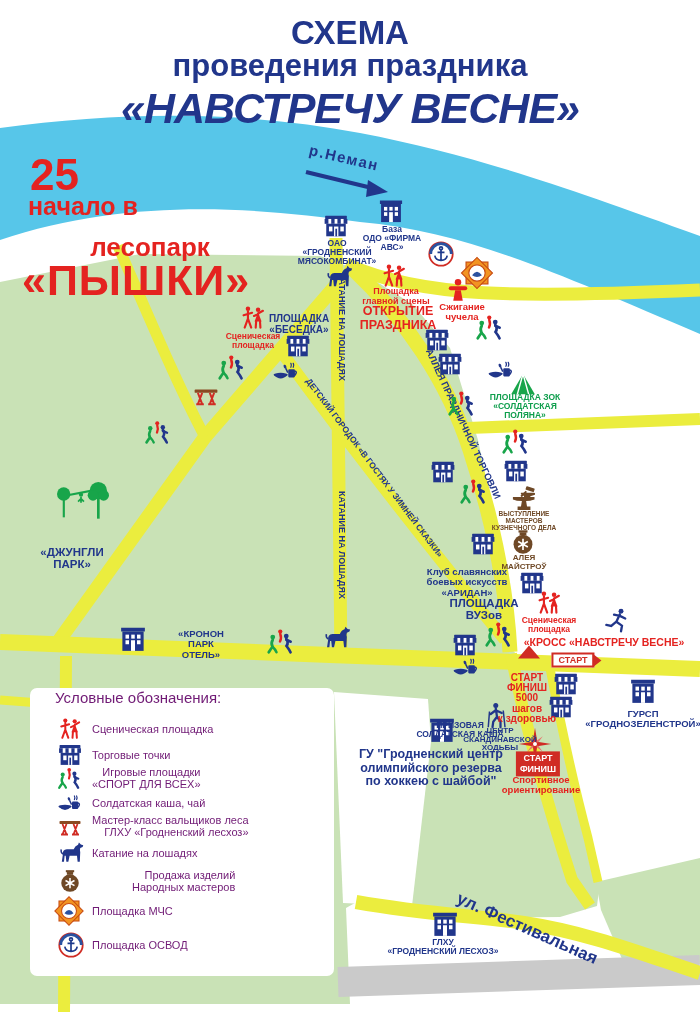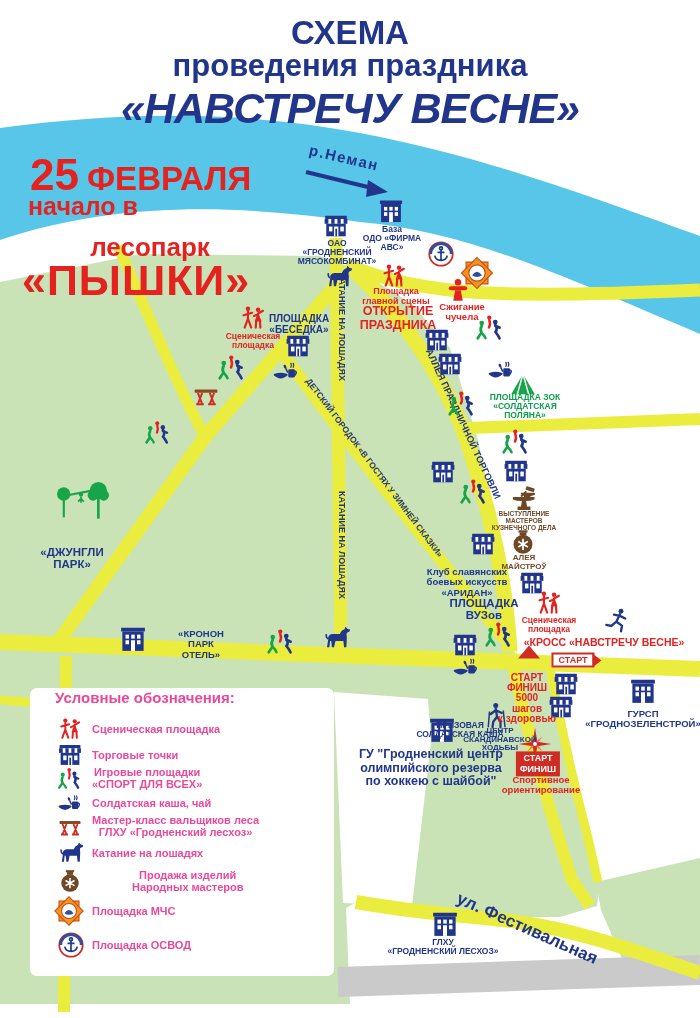--- a/index.html
+++ b/index.html
@@ -2,21 +2,21 @@
 <html><head>
 <meta charset="utf-8">
 <style>
   html,body{margin:0;padding:0;background:#fff;}
   .poster{position:relative;width:700px;height:1018px;overflow:hidden;background:#fff;
           font-family:"Liberation Sans",sans-serif;}
   .poster svg.map{position:absolute;left:0;top:0;}
   .lbl{position:absolute;font-weight:700;color:#21368b;text-align:center;white-space:pre-line;
        line-height:1.08;transform:translate(-50%,-50%);font-size:8.5px;}
   .red{color:#e42320;} .grn{color:#0e9e4c;} .brn{color:#6e4826;}
-  .lbl-l{position:absolute;font-weight:700;color:#ec4899;text-align:center;white-space:pre-line;
+  .lbl-l{position:absolute;font-weight:400;color:#701a75;text-align:right;white-space:pre-line;
          line-height:1.12;transform:translateY(-50%);font-size:11px;}
   .ic{position:absolute;transform:translate(-50%,-50%);}
   .hdr{position:absolute;left:0;width:700px;text-align:center;color:#21368b;font-weight:700;}
   .dt{position:absolute;display:flex;align-items:baseline;color:#e42320;font-weight:700;}
   .start-sign{position:absolute;transform:translate(-50%,-50%);background:#fff;border:2px solid #d02c24;
       color:#d02c24;font-weight:700;font-size:9px;padding:1px 5px;line-height:1;}
   .sign-arrow{position:absolute;right:-9px;top:50%;margin-top:-7px;width:0;height:0;
       border-top:7px solid transparent;border-bottom:7px solid transparent;border-left:9px solid #d02c24;}
   .red-block{position:absolute;transform:translate(-50%,-50%);background:#d02c24;color:#fff;
       font-weight:700;font-size:9px;text-align:center;padding:2px 4px;line-height:1.18;white-space:pre-line;}
@@ -177,23 +177,22 @@
     </g>
     <rect x="30" y="688" width="304" height="288" rx="7" fill="#fff"></rect>
     <path d="M306,172 L372,188" stroke="#21368b" stroke-width="4" fill="none"></path>
     <polygon points="368,180 388,192 366,197" fill="#21368b"></polygon>
   </svg>
 
   <div class="hdr" style="top:14px;font-size:33px;">СХЕМА</div>
   <div class="hdr" style="top:48px;font-size:31px;">проведения праздника</div>
   <div class="hdr" style="top:84px;font-size:43px;font-style:italic;letter-spacing:-1px;">«НАВСТРЕЧУ ВЕСНЕ»</div>
 
-  <div class="dt" style="left:30px;top:150px;gap:8px;">
+  <div class="dt" style="left:30px;top:150px;align-items:center;">
     <span style="font-size:44px;">25</span>
-      <span style="font-size:33px;">ФЕВРАЛЯ</span>
   </div>
   <div class="dt" style="left:28px;top:192px;gap:2px;">
     <span style="font-size:25px;">начало в</span>
   </div>
   <div class="lbl red" style="left:150px;top:247px;font-size:26px;">лесопарк</div>
   <div class="dt" style="left:22px;top:256px;">
     <span style="font-size:43px;letter-spacing:1px;">«ПЫШКИ»</span>
   </div>
 
   <div class="lbl" style="left:344px;top:158px;font-size:15px;letter-spacing:1.5px;transform:translate(-50%,-50%) rotate(13deg);">р.Неман</div>

